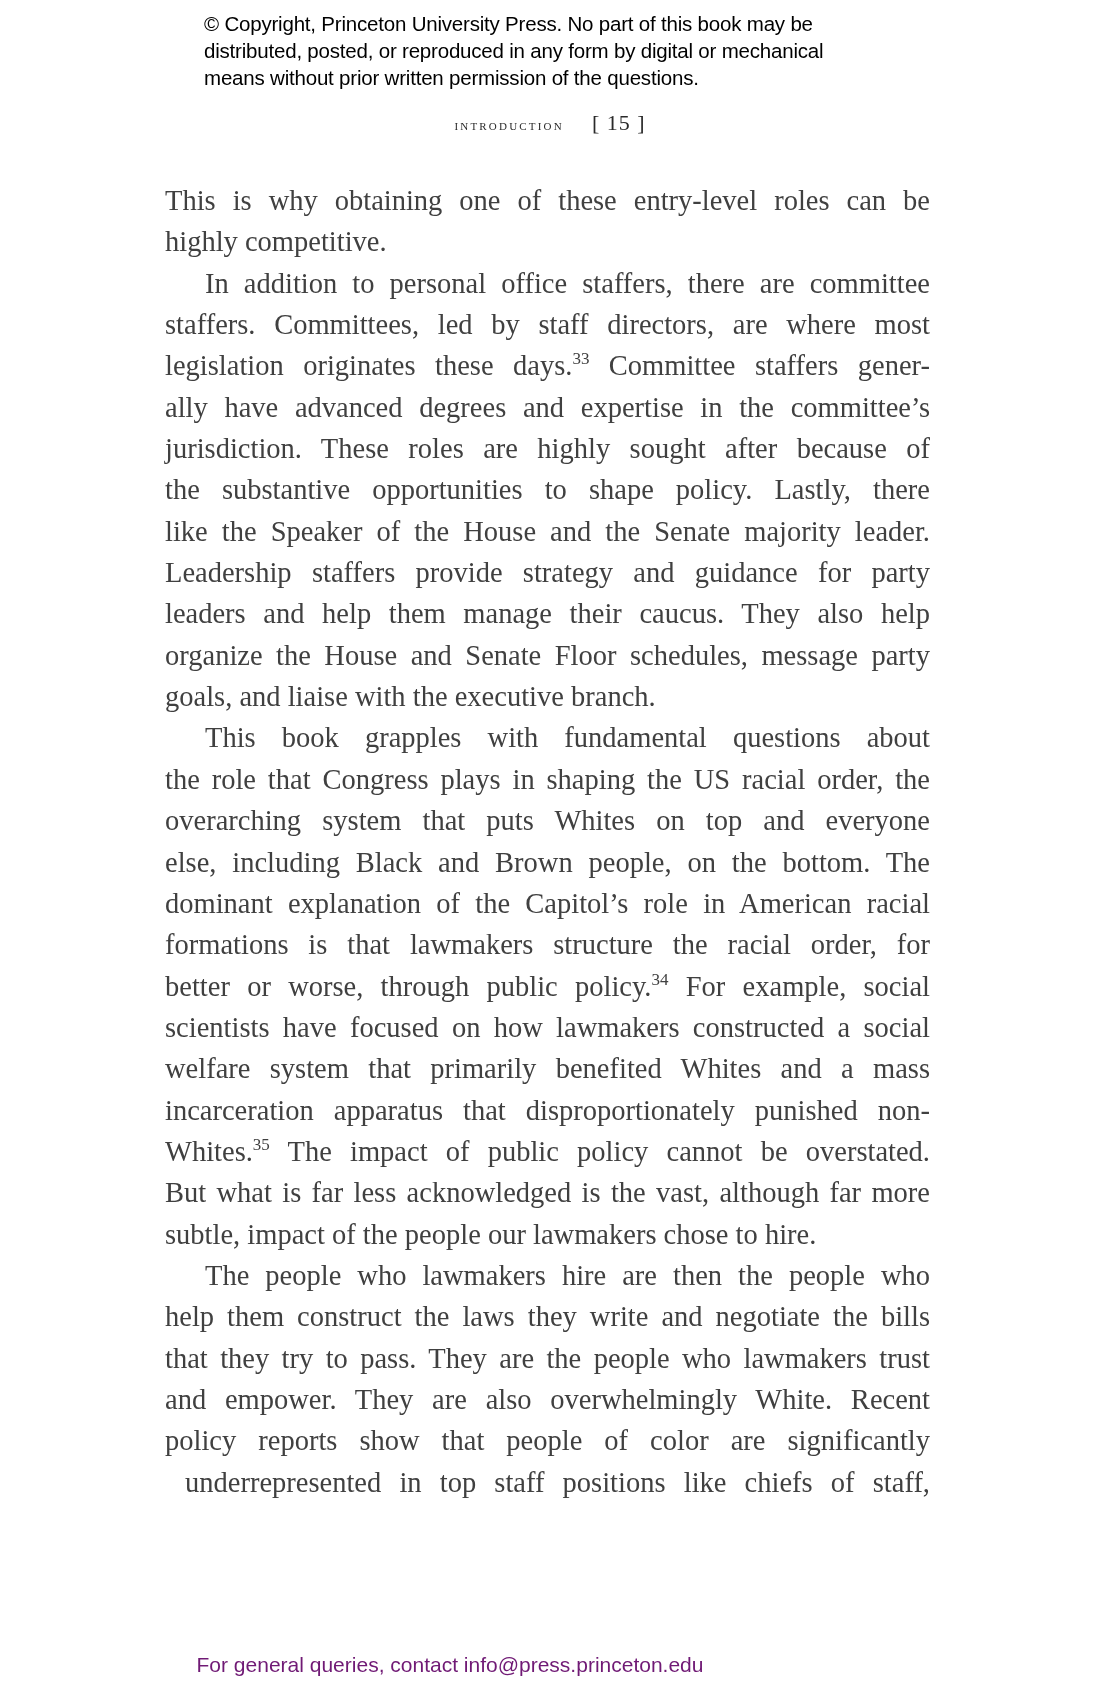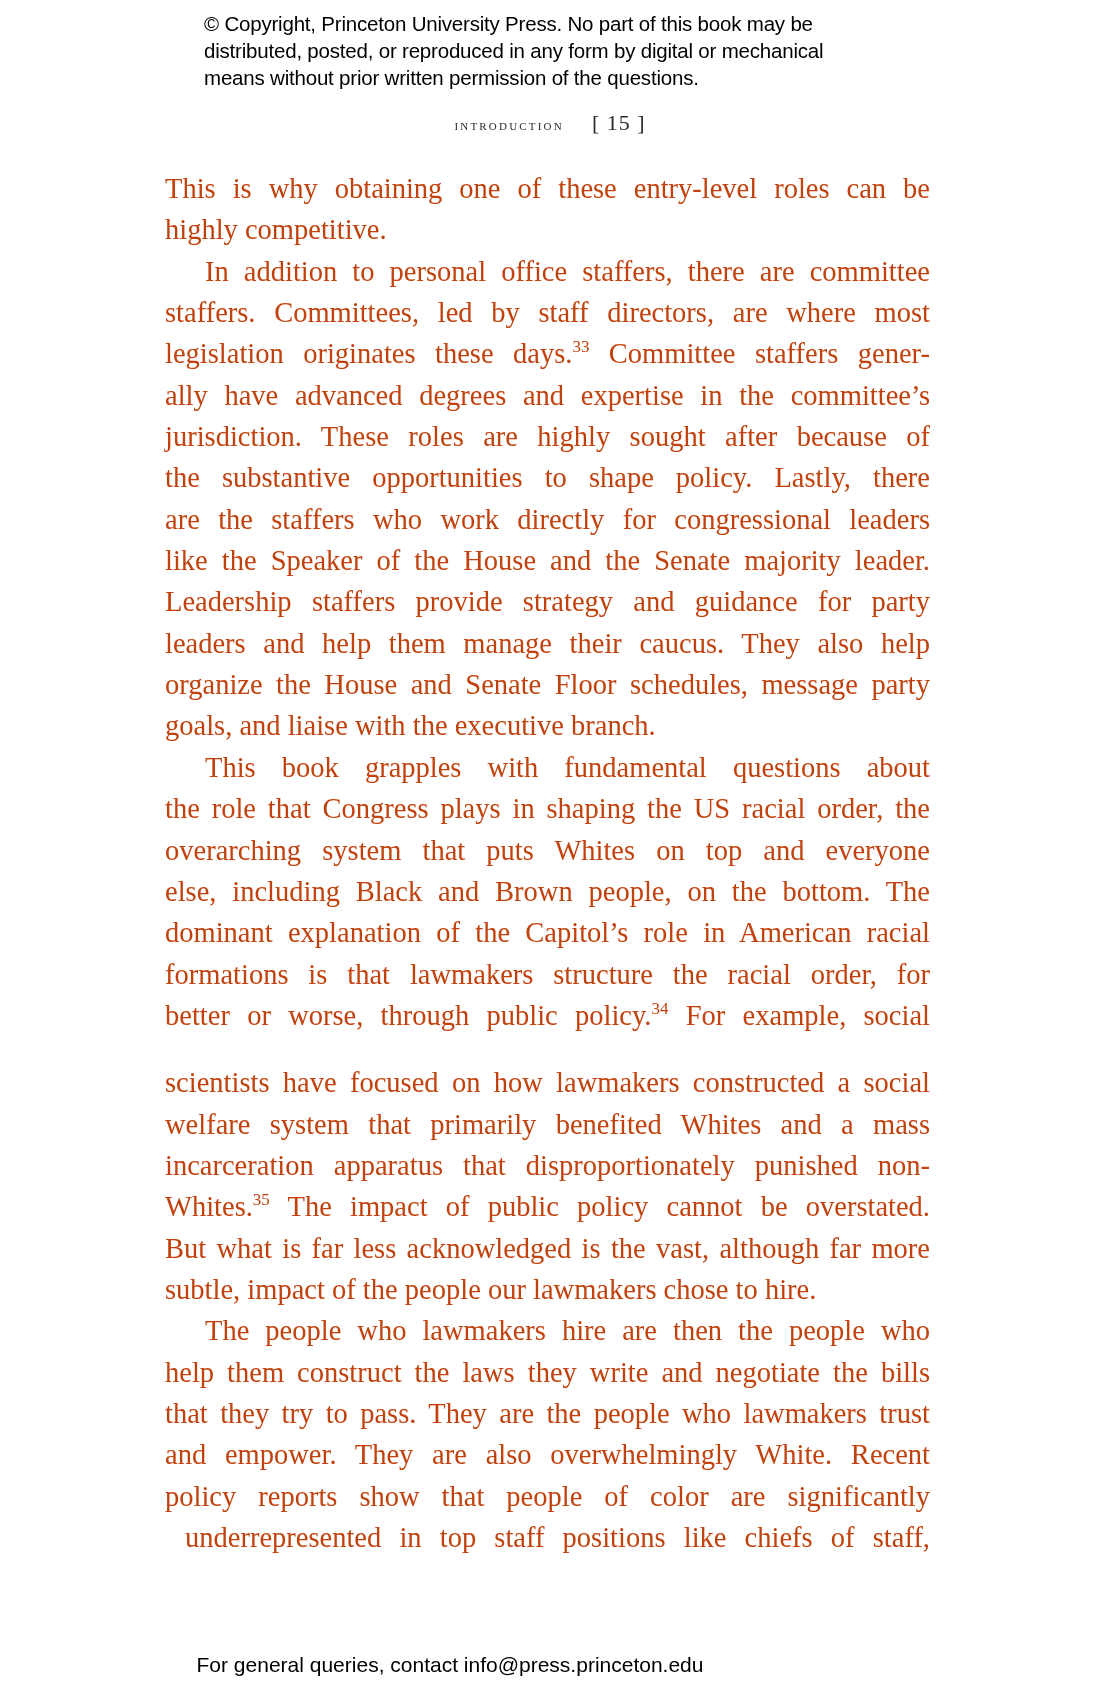--- a/index.html
+++ b/index.html
@@ -10,30 +10,30 @@
     color: #000; letter-spacing: -0.2px;
   }
   .notice div { white-space: nowrap; }
   .running-head {
     position: absolute; left: 0; width: 1100px; top: 110px; text-align: center;
     font-family: "Liberation Serif", serif; color: #2a2a2a;
   }
   .running-head .sec { font-size: 15px; letter-spacing: 2.2px; font-variant: small-caps; text-transform: lowercase; }
   .running-head .pg { font-size: 22px; margin-left: 24px; letter-spacing: 1px; }
   .body-text {
-    position: absolute; left: 165px; top: 168px; width: 765px;
-    font-family: "Liberation Serif", serif; font-size: 28.5px; line-height: 41.35px; color: #c2410c;
+    position: absolute; left: 165px; top: 180px; width: 765px;
+    font-family: "Liberation Serif", serif; font-size: 28.5px; line-height: 41.35px; color: #404040;
   }
   .line { white-space: nowrap; text-align: justify; text-align-last: justify; height: 41.35px; overflow: visible; }
   .line.last { text-align-last: left; text-align: left; }
   .line.indent { padding-left: 40px; }
   sup { font-size: 17px; line-height: 0; vertical-align: 11px; }
   .footer {
     position: absolute; left: 0; width: 900px; top: 1653px; text-align: center;
-    font-family: "Liberation Sans", sans-serif; font-size: 21px; color: #000000;
+    font-family: "Liberation Sans", sans-serif; font-size: 21px; color: #701a75;
   }
 </style>
 </head>
 <body>
 
 <div class="notice">
   <div>© Copyright, Princeton University Press. No part of this book may be</div>
   <div>distributed, posted, or reproduced in any form by digital or mechanical</div>
   <div>means without prior written permission of the questions.</div>
 </div>
@@ -45,34 +45,33 @@
 
 <div class="body-text" id="body-text">
     <div class="line" style="white-space: nowrap;"><span>This is why obtaining one of these entry-level roles can be</span></div>
     <div class="line last"><span>highly competitive.</span></div>
     <div class="line indent" style="white-space: nowrap;"><span>In addition to personal office staffers, there are committee</span></div>
     <div class="line" style="white-space: nowrap;"><span>staffers. Committees, led by staff directors, are where most</span></div>
     <div class="line" style="white-space: nowrap; letter-spacing: -0.000252016px;"><span>legislation originates these days.</span><sup>33</sup><span> Committee staffers gener-</span></div>
     <div class="line" style="white-space: nowrap;"><span>ally have advanced degrees and expertise in the committee’s</span></div>
     <div class="line" style="white-space: nowrap;"><span>jurisdiction. These roles are highly sought after because of</span></div>
     <div class="line" style="white-space: nowrap;"><span>the substantive opportunities to shape policy. Lastly, there</span></div>
-    <div class="line" style="white-space: nowrap;"><span>are the staffers who work directly for congressional leaders</span></div>
     <div class="line" style="white-space: nowrap;"><span>like the Speaker of the House and the Senate majority leader.</span></div>
     <div class="line" style="white-space: nowrap;"><span>Leadership staffers provide strategy and guidance for party</span></div>
     <div class="line" style="white-space: nowrap;"><span>leaders and help them manage their caucus. They also help</span></div>
     <div class="line" style="white-space: nowrap;"><span>organize the House and Senate Floor schedules, message party</span></div>
     <div class="line last"><span>goals, and liaise with the executive branch.</span></div>
     <div class="line indent" style="white-space: nowrap;"><span>This book grapples with fundamental questions about</span></div>
     <div class="line" style="white-space: nowrap;"><span>the role that Congress plays in shaping the US racial order, the</span></div>
     <div class="line" style="white-space: nowrap;"><span>overarching system that puts Whites on top and everyone</span></div>
     <div class="line" style="white-space: nowrap;"><span>else, including Black and Brown people, on the bottom. The</span></div>
     <div class="line" style="white-space: nowrap;"><span>dominant explanation of the Capitol’s role in American racial</span></div>
     <div class="line" style="white-space: nowrap;"><span>formations is that lawmakers structure the racial order, for</span></div>
     <div class="line" style="white-space: nowrap;"><span>better or worse, through public policy.</span><sup>34</sup><span> For example, social</span></div>
-    <div class="line" style="white-space: nowrap; margin-top: 26px;"><span>scientists have focused on how lawmakers constructed a social</span></div>
+    <div class="line" style="white-space: nowrap;"><span>scientists have focused on how lawmakers constructed a social</span></div>
     <div class="line" style="white-space: nowrap;"><span>welfare system that primarily benefited Whites and a mass</span></div>
     <div class="line" style="white-space: nowrap;"><span>incarceration apparatus that disproportionately punished non-</span></div>
     <div class="line" style="white-space: nowrap;"><span>Whites.</span><sup>35</sup><span> The impact of public policy cannot be overstated.</span></div>
     <div class="line" style="white-space: nowrap;"><span>But what is far less acknowledged is the vast, although far more</span></div>
     <div class="line last"><span>subtle, impact of the people our lawmakers chose to hire.</span></div>
     <div class="line indent" style="white-space: nowrap;"><span>The people who lawmakers hire are then the people who</span></div>
     <div class="line" style="white-space: nowrap;"><span>help them construct the laws they write and negotiate the bills</span></div>
     <div class="line" style="white-space: nowrap;"><span>that they try to pass. They are the people who lawmakers trust</span></div>
     <div class="line" style="white-space: nowrap;"><span>and empower. They are also overwhelmingly White. Recent</span></div>
     <div class="line" style="white-space: nowrap;"><span>policy reports show that people of color are significantly</span></div>

